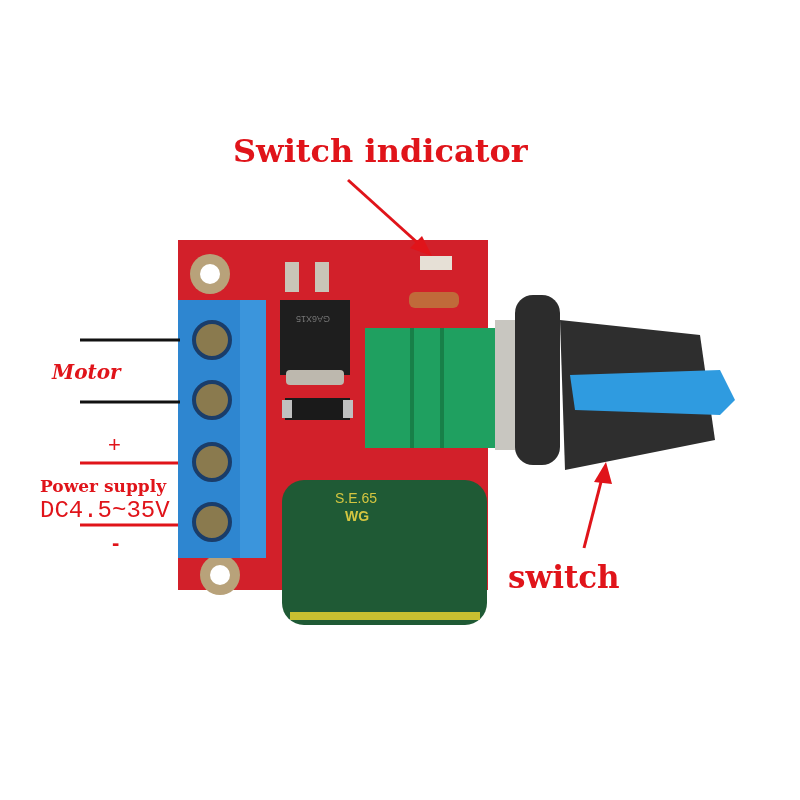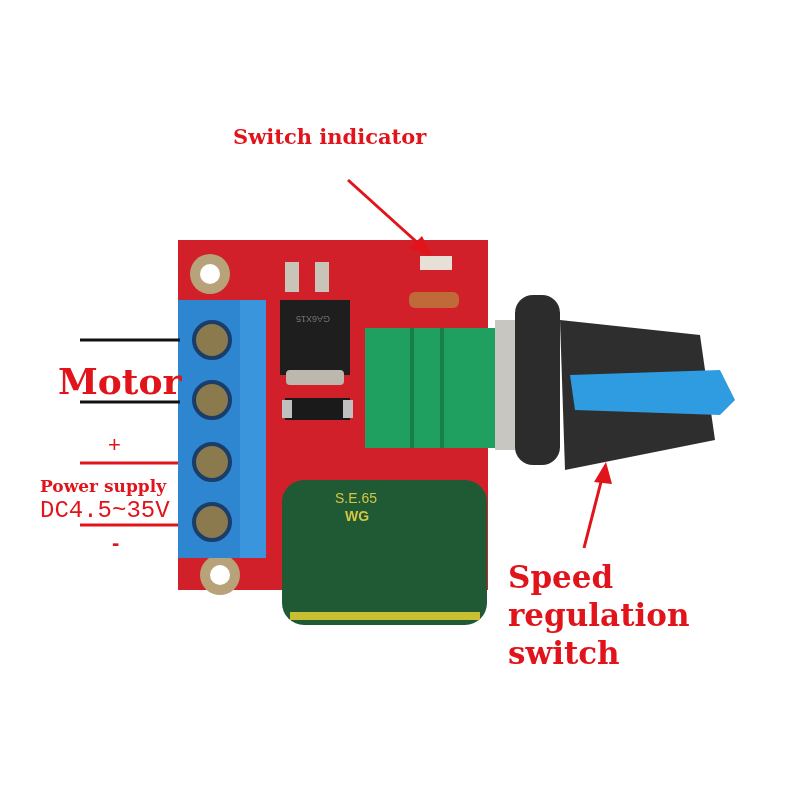--- a/index.html
+++ b/index.html
@@ -65,22 +65,21 @@
   <g>
     <line x1="348" y1="180" x2="420" y2="245" stroke="#e0141a" stroke-width="3"></line>
     <polygon points="432,256 410,248 422,236" fill="#e0141a"></polygon>
   </g>
   <g>
     <line x1="584" y1="548" x2="602" y2="478" stroke="#e0141a" stroke-width="3"></line>
     <polygon points="606,462 594,482 612,484" fill="#e0141a"></polygon>
   </g>
 </svg>
 
-<div class="abs label-red" style="left:233px; top:124px; font-size:21px;">Switch indicator</div>
-<div class="abs label-red" style="left:58px; top:360px; font-size:36px;">Motor</div>
+<div class="abs label-red" style="left:233px; top:132px; font-size:32px;">Switch indicator</div>
+<div class="abs label-red" style="left:52px; top:360px; font-size:20px;font-style:italic;">Motor</div>
 <div class="abs label-sans" style="left:108px; top:432px; font-size:22px;">+</div>
 <div class="abs label-red" style="left:40px; top:476px; font-size:17px;">Power supply</div>
 <div class="abs label-sans" style="left:40px; top:497px; font-size:24px;font-family:Liberation Mono, monospace;">DC4.5~35V</div>
 <div class="abs label-sans" style="left:112px; top:530px; font-size:22px; font-weight:bold;">-</div>
 <div class="abs label-red" style="left:508px; top:558px; font-size:31px; line-height:38px;">
-  <div>Speed regulation</div>
   <div>switch</div>
 </div>
 
 </body></html>

